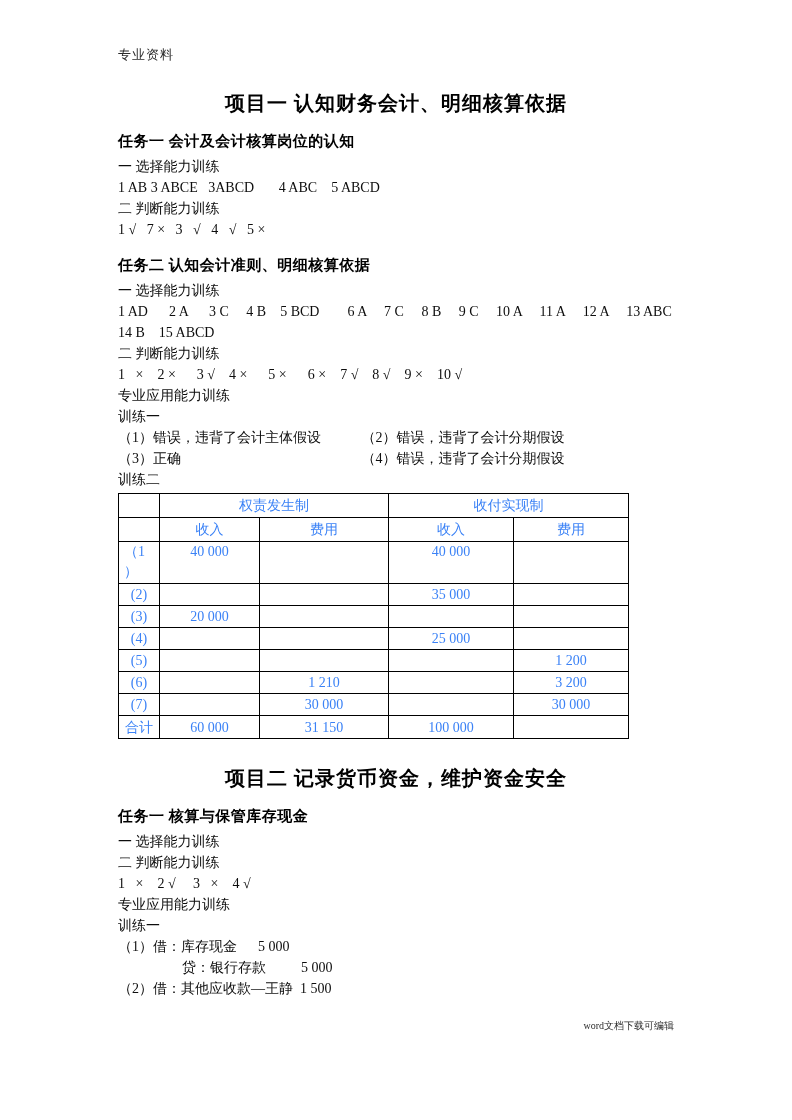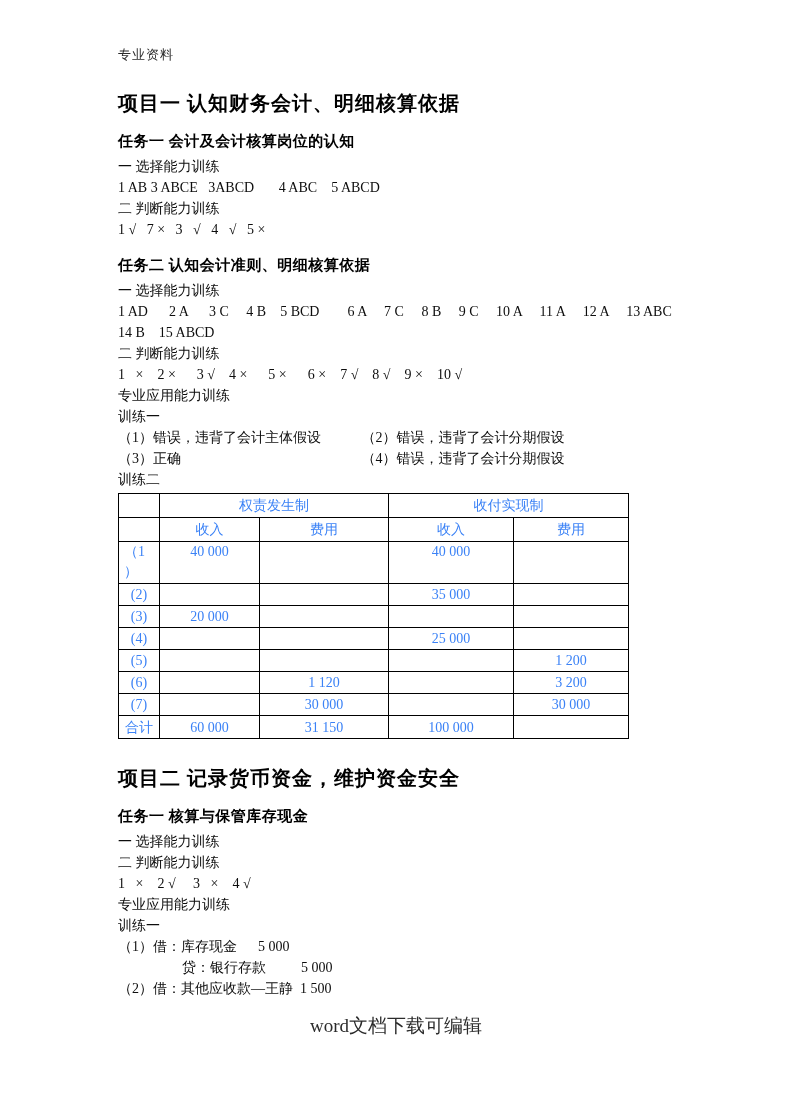--- a/index.html
+++ b/index.html
@@ -14,20 +14,21 @@
     overflow: hidden;
   }
   .header-note {
     font-size: 13px; color: #2b2b2b; line-height: 18px;
     letter-spacing: 1px;
   }
   h1.project-title {
     font-size: 20px; font-weight: bold; color: #000;
     margin: 26px 0 10px 0; line-height: 26px;
     letter-spacing: 1px;
+    text-align: center;
   }
   h2.task-title {
     font-size: 15px; font-weight: bold; color: #000;
     margin: 14px 0 4px 0; line-height: 22px;
     letter-spacing: 0.5px;
   }
   p.body-line {
     margin: 0; font-size: 14px; line-height: 21px;
     white-space: pre-wrap;
   }
@@ -55,22 +56,22 @@
   table.answer-table td.lbl-wrap {
     text-align: left; padding-left: 5px;
     white-space: pre-line; vertical-align: top;
     height: 42px; line-height: 20px;
   }
   table.answer-table td.vtop { vertical-align: top; }
   table.answer-table tr.total-row td { height: 23px; }
 
   .footer-note {
     margin-top: 18px;
-    text-align: center;
-    font-size: 19px; color: #2b2b2b; line-height: 18px;
+    text-align: right;
+    font-size: 10px; color: #2b2b2b; line-height: 18px;
   }
 </style>
 </head>
 <body>
 
 <div class="page">
 
   <div class="header-note">专业资料</div>
 
   <h1 class="project-title">项目一 认知财务会计、明细核算依据</h1>
@@ -152,21 +153,21 @@
     <tr>
       <td>(5)</td>
       <td></td>
       <td></td>
       <td></td>
       <td>1 200</td>
     </tr>
     <tr>
       <td>(6)</td>
       <td></td>
-      <td>1 120</td>
+      <td>1 210</td>
       <td></td>
       <td>3 200</td>
     </tr>
     <tr>
       <td>(7)</td>
       <td></td>
       <td>30 000</td>
       <td></td>
       <td>30 000</td>
     </tr>

